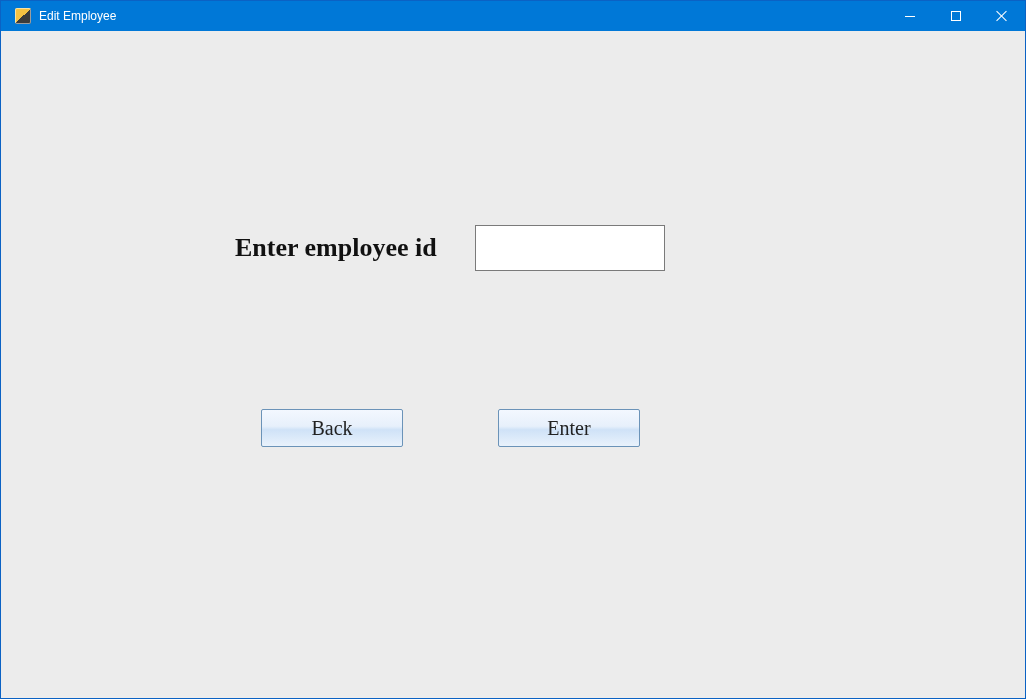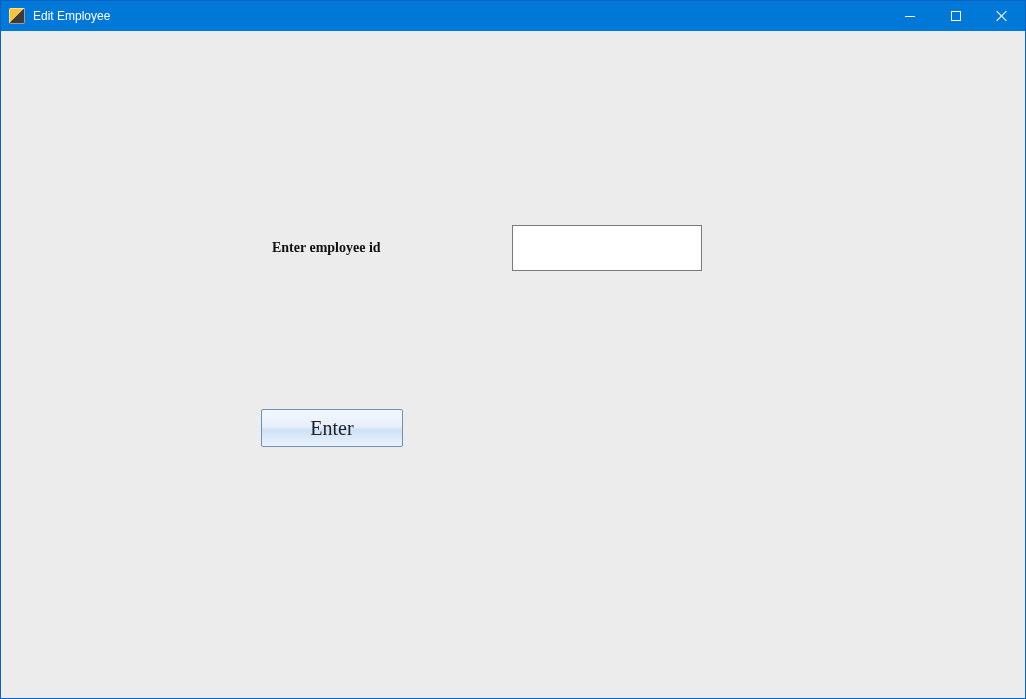--- a/index.html
+++ b/index.html
@@ -6,21 +6,21 @@
     html, body { width: 1026px; height: 699px; font-family: "Segoe UI", Tahoma, sans-serif; overflow: hidden; }
     body { border: 1px solid #0b62c4; background: #fff; }
 
     
     .titlebar {
       display: flex;
       align-items: center;
       height: 30px;
       background: #0078d7;
       color: #fff;
-      padding-left: 8px;
+      padding-left: 14px;
       user-select: none;
     }
     .titlebar .app-icon {
       width: 16px; height: 16px;
       margin-right: 8px;
       display: inline-block;
       border-radius: 2px;
       background:
         linear-gradient(135deg, #f5c242 0 50%, #3b3b3b 50% 100%);
       box-shadow: inset 0 0 0 1px rgba(255,255,255,.5);
@@ -54,25 +54,24 @@
       background: #ececec;
     }
 
     .form-row {
       position: absolute;
       left: 234px; top: 194px;
       display: flex; align-items: center;
     }
     .form-label {
       font-family: "Times New Roman", Georgia, serif;
-      font-size: 14px;
+      font-size: 26px;
       font-weight: bold;
       color: #111;
       width: 240px;
-      margin-left: 37px;
     }
     .text-input {
       width: 190px; height: 46px;
       border: 1px solid #7a7a7a;
       background: #fff;
       font-size: 20px;
       padding: 0 6px;
       outline: none;
     }
 
@@ -114,16 +113,17 @@
 </div>
 
 <div class="client">
 
   <div class="form-row">
     <label class="form-label">Enter employee id</label>
     <input type="text" class="text-input" value="" style="">
   </div>
 
   <div class="button-row">
+    <button class="swing-btn">Back</button>
     <button class="swing-btn">Enter</button>
   </div>
 
 </div>
 
 </body></html>

